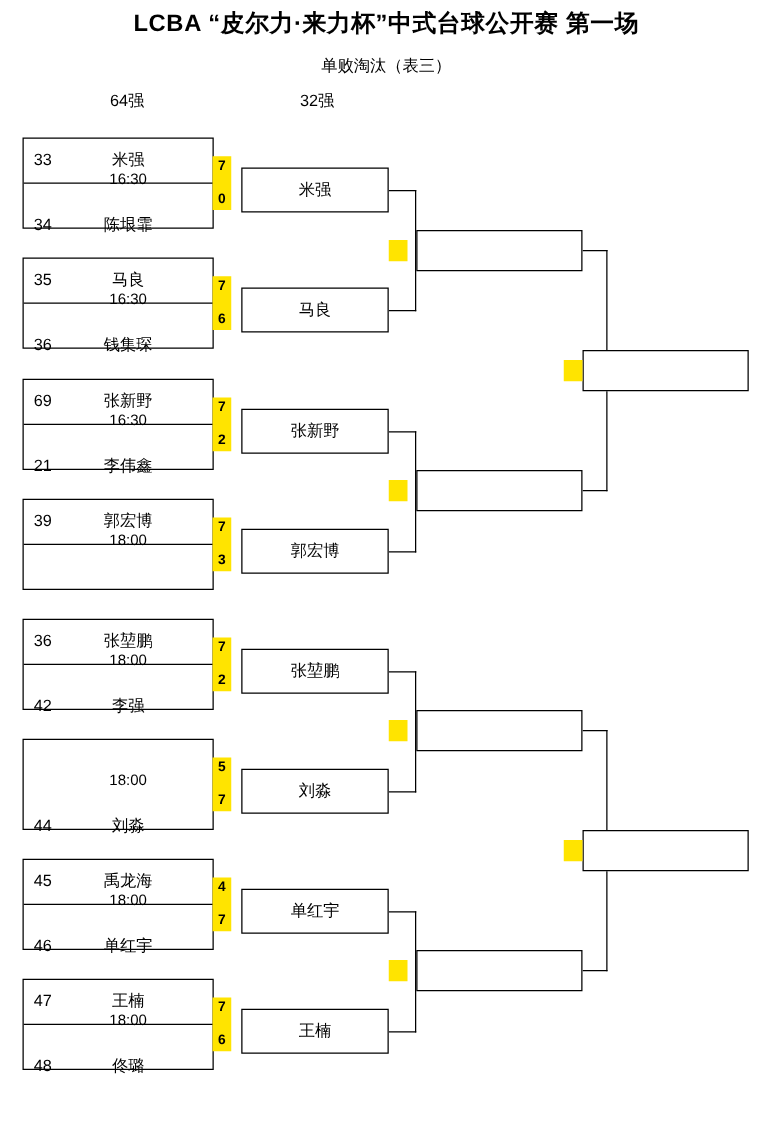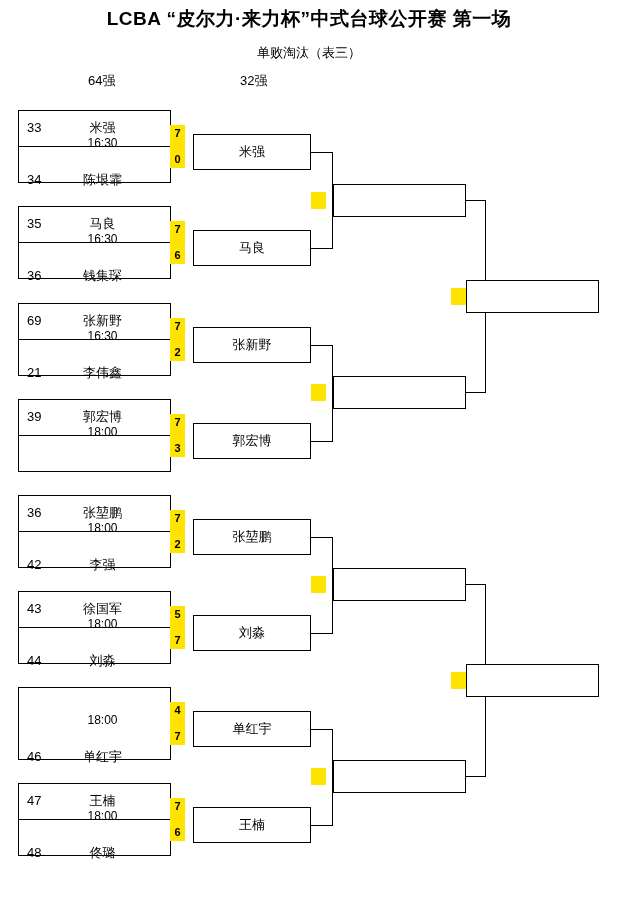--- a/index.html
+++ b/index.html
@@ -235,36 +235,36 @@
     <span class="pname">李强</span>
   </div>
   <div class="time">18:00</div>
 </div>
 <div class="scorebox" style="left:170px; top:510px">
   <span class="s a">7</span>
   <span class="s b">2</span>
 </div>
 
 <div class="r64" style="top:591px">
-  <div class="name-row top">
-    <span class="seed">43</span>
-    <span class="pname">徐国军</span>
-  </div>
   <div class="name-row bot">
     <span class="seed">44</span>
     <span class="pname">刘淼</span>
   </div>
   <div class="time">18:00</div>
 </div>
 <div class="scorebox" style="left:170px; top:606px">
   <span class="s a">5</span>
   <span class="s b">7</span>
 </div>
 
 <div class="r64" style="top:687px">
+  <div class="name-row top">
+    <span class="seed">45</span>
+    <span class="pname">禹龙海</span>
+  </div>
   <div class="name-row bot">
     <span class="seed">46</span>
     <span class="pname">单红宇</span>
   </div>
   <div class="time">18:00</div>
 </div>
 <div class="scorebox" style="left:170px; top:702px">
   <span class="s a">4</span>
   <span class="s b">7</span>
 </div>

